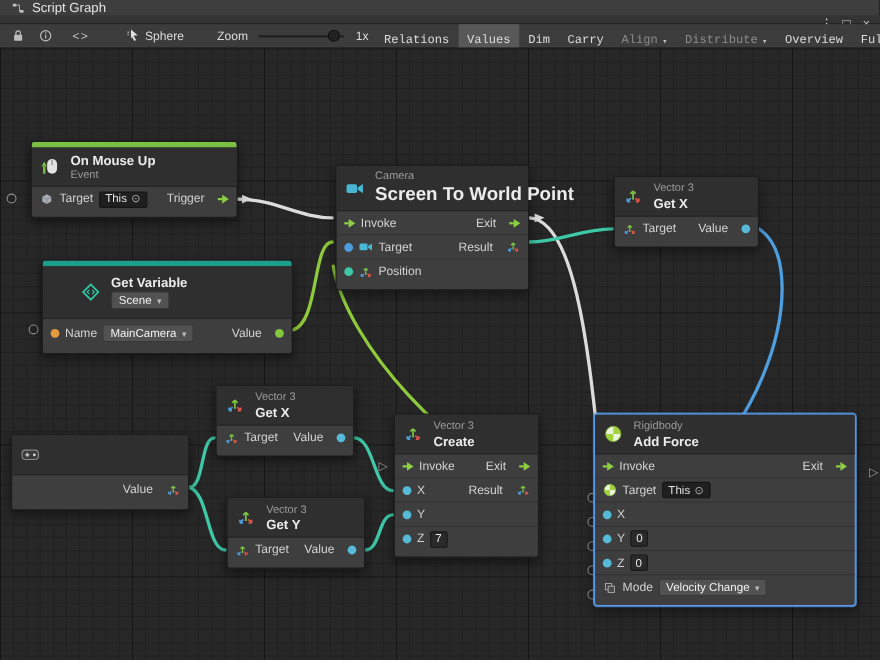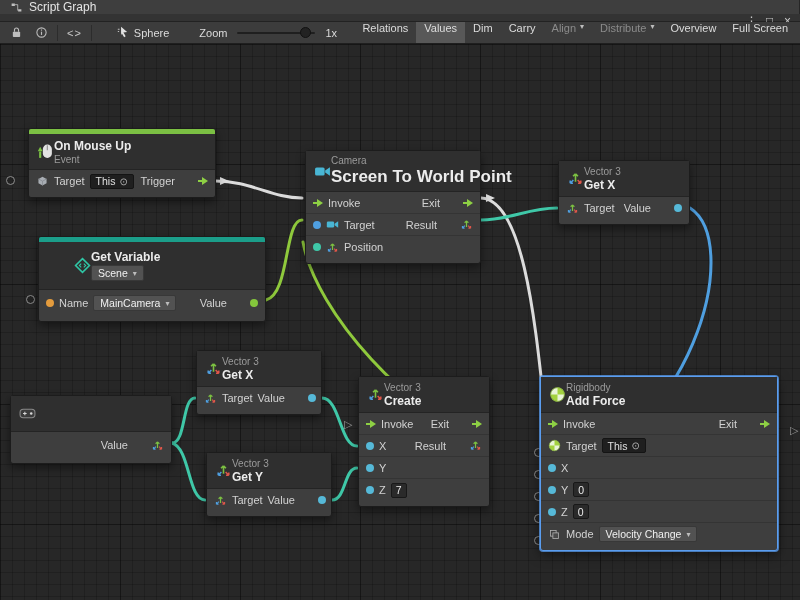--- a/index.html
+++ b/index.html
@@ -8,21 +8,21 @@
 
   
   .tabbar{position:absolute;top:0;left:0;right:0;height:22px;background:#333;border-bottom:1px solid #222;display:flex;align-items:stretch;flex-direction:column;}
   .tab{display:flex;align-items:center;gap:6px;background:#3e3e3e;padding:0 10px;font-size:12px;color:#e4e4e4;border-right:1px solid #262626;}
   .winctl{margin-left:auto;display:flex;align-items:center;gap:3px;padding-right:5px;color:#c8c8c8;}
   .winctl span{width:15px;text-align:center;font-size:12px;cursor:default;}
 
   
   .toolbar{position:absolute;top:22px;left:0;right:0;height:22px;background:#3c3c3c;border-bottom:1px solid #1f1f1f;display:flex;align-items:center;font-size:11px;color:#dcdcdc;padding:0 4px;}
   .titem{padding:0 6px;height:100%;display:flex;align-items:center;gap:4px;white-space:nowrap;}
-  .tbtn{padding:0 8px;height:100%;display:flex;align-items:flex-start;gap:4px;white-space:nowrap;}
+  .tbtn{padding:0 8px;height:100%;display:flex;align-items:flex-end;gap:4px;white-space:nowrap;font-family:Liberation Mono, monospace;}
   .tbtn.active{background:#585858;}
   .tbtn.disabled{color:#8b8b8b;}
   .sep{width:1px;height:16px;background:#2c2c2c;margin:0 3px;}
   .slider{width:78px;height:2px;background:#1f1f1f;border-radius:1px;position:relative;margin:0 6px;}
   .slider .handle{position:absolute;right:4px;top:-4.5px;width:11px;height:11px;border-radius:50%;background:#222;border:1px solid #111;}
   .chev{font-size:8px;color:#bdbdbd;}
   .rgroup{margin-left:auto;display:flex;height:100%;align-items:stretch;}
 
   
   .canvas{position:absolute;top:44px;left:0;width:800px;height:556px;background-color:#272727;
@@ -32,28 +32,28 @@
       linear-gradient(rgba(0,0,0,.18) 1px,transparent 1px),
       linear-gradient(90deg,rgba(0,0,0,.18) 1px,transparent 1px);
     background-size:120px 120px,120px 120px,12px 12px,12px 12px;}
   svg.wires{position:absolute;inset:0;width:800px;height:556px;pointer-events:none;}
   svg.wires path{fill:none;stroke-width:3;stroke-linecap:round;}
 
   
   .node{position:absolute;background:#3e3e3e;border:1px solid #1c1c1c;border-radius:3px;box-shadow:0 4px 10px rgba(0,0,0,.45);}
   .node.sel{border:1px solid #5a9df0;box-shadow:0 0 0 1px rgba(90,157,240,.75),0 4px 12px rgba(0,0,0,.5);}
   .accent{height:5px;border-radius:2px 2px 0 0;}
-  .head{background:#2f2f2f;padding:4px 8px;display:flex;align-items:center;gap:0;border-bottom:1px solid #242424;min-height:36px;}
+  .head{background:#2f2f2f;padding:4px 8px;display:flex;align-items:center;gap:10px;border-bottom:1px solid #242424;min-height:36px;}
   .hstack{display:flex;flex-direction:column;gap:1px;min-width:0;}
   .ttl{font-size:12px;font-weight:bold;color:#ececec;white-space:nowrap;}
   .sub{font-size:10px;color:#9b9b9b;white-space:nowrap;}
   .rows{padding-bottom:5px;border-radius:0 0 3px 3px;}
   .row{display:flex;align-items:center;gap:5px;padding:0 7px;height:22px;border-bottom:1px solid #343434;}
   .row:last-child{border-bottom:none;}
-  .right{margin-left:auto;display:flex;align-items:center;gap:23px;justify-content:flex-end;}
+  .right{margin-left:auto;display:flex;align-items:center;gap:12px;justify-content:flex-end;}
   .lbl{color:#d2d2d2;font-size:11px;white-space:nowrap;}
   .dot{width:8px;height:8px;border-radius:50%;display:inline-block;flex:none;}
   .c-blue{background:#4f9fe0;}.c-teal{background:#3fc8a8;}.c-green{background:#84c63c;}
   .c-orange{background:#e39b3d;}.c-float{background:#56b9d8;}
   .chip{background:#1f1f1f;border:1px solid #141414;border-radius:2px;padding:0 5px;height:15px;display:inline-flex;align-items:center;gap:4px;font-size:10.5px;color:#e0e0e0;}
   .tgt{color:#b0b0b0;font-size:10px;}
   .dd{background:#525252;border:1px solid #383838;border-radius:2px;padding:0 6px;height:16px;display:inline-flex;align-items:center;gap:5px;font-size:10.5px;color:#f0f0f0;white-space:nowrap;}
   .field{background:#2a2a2a;border:1px solid #181818;border-radius:2px;min-width:15px;padding:0 4px;height:15px;display:inline-flex;align-items:center;font-size:10.5px;color:#eaeaea;}
   .flow{display:inline-flex;align-items:center;flex:none;}
   .flow .tail{width:4px;height:2px;background:#8ed044;}

